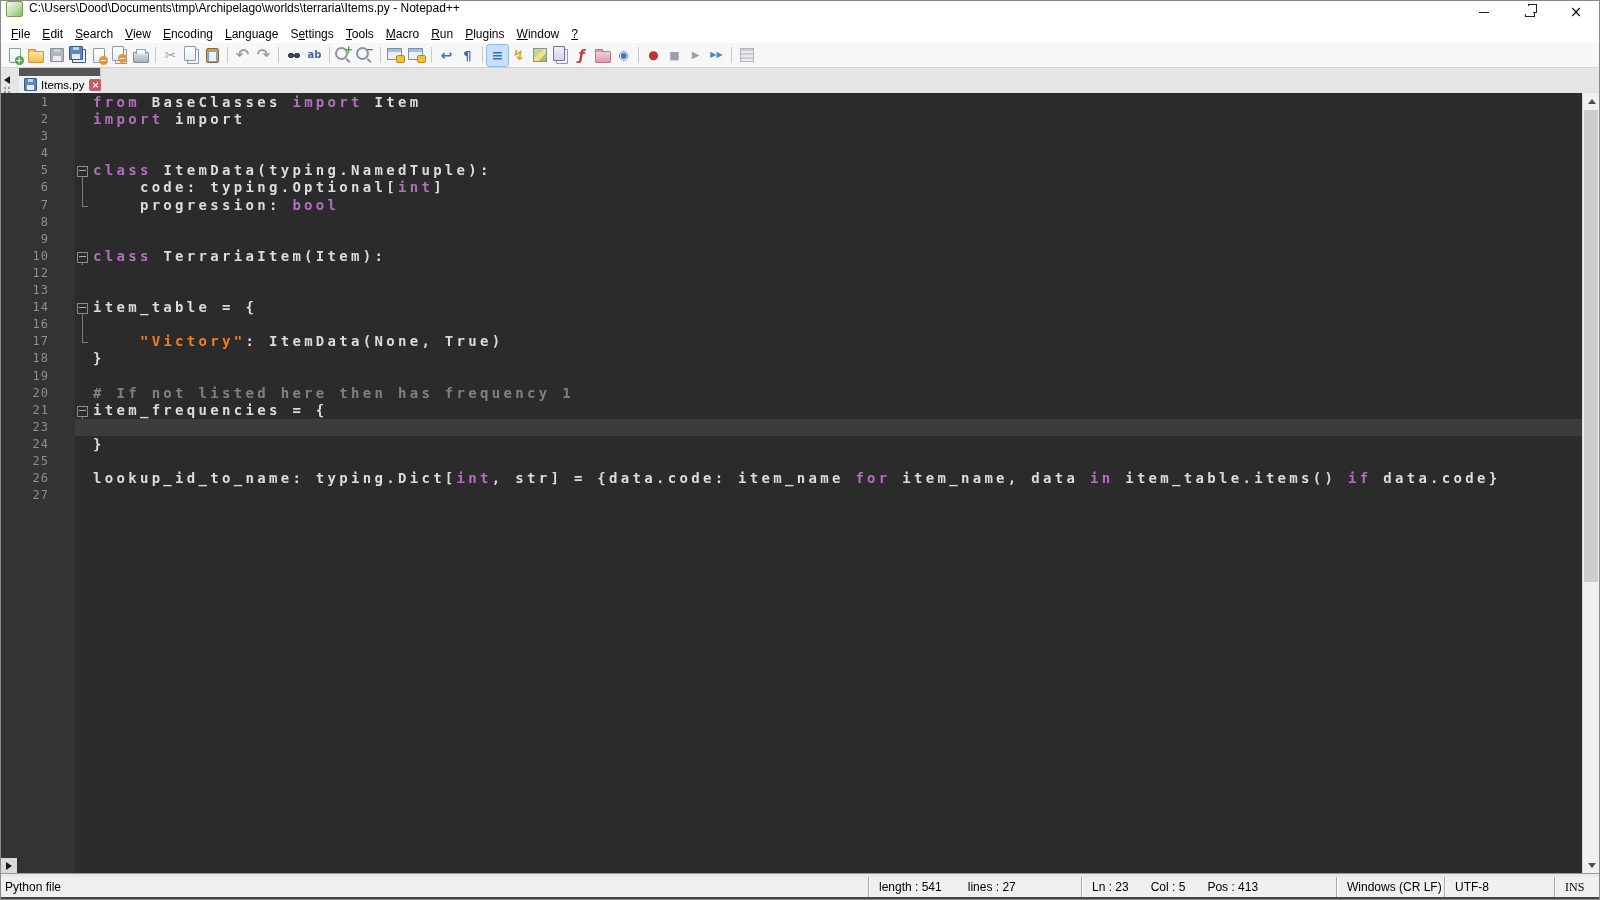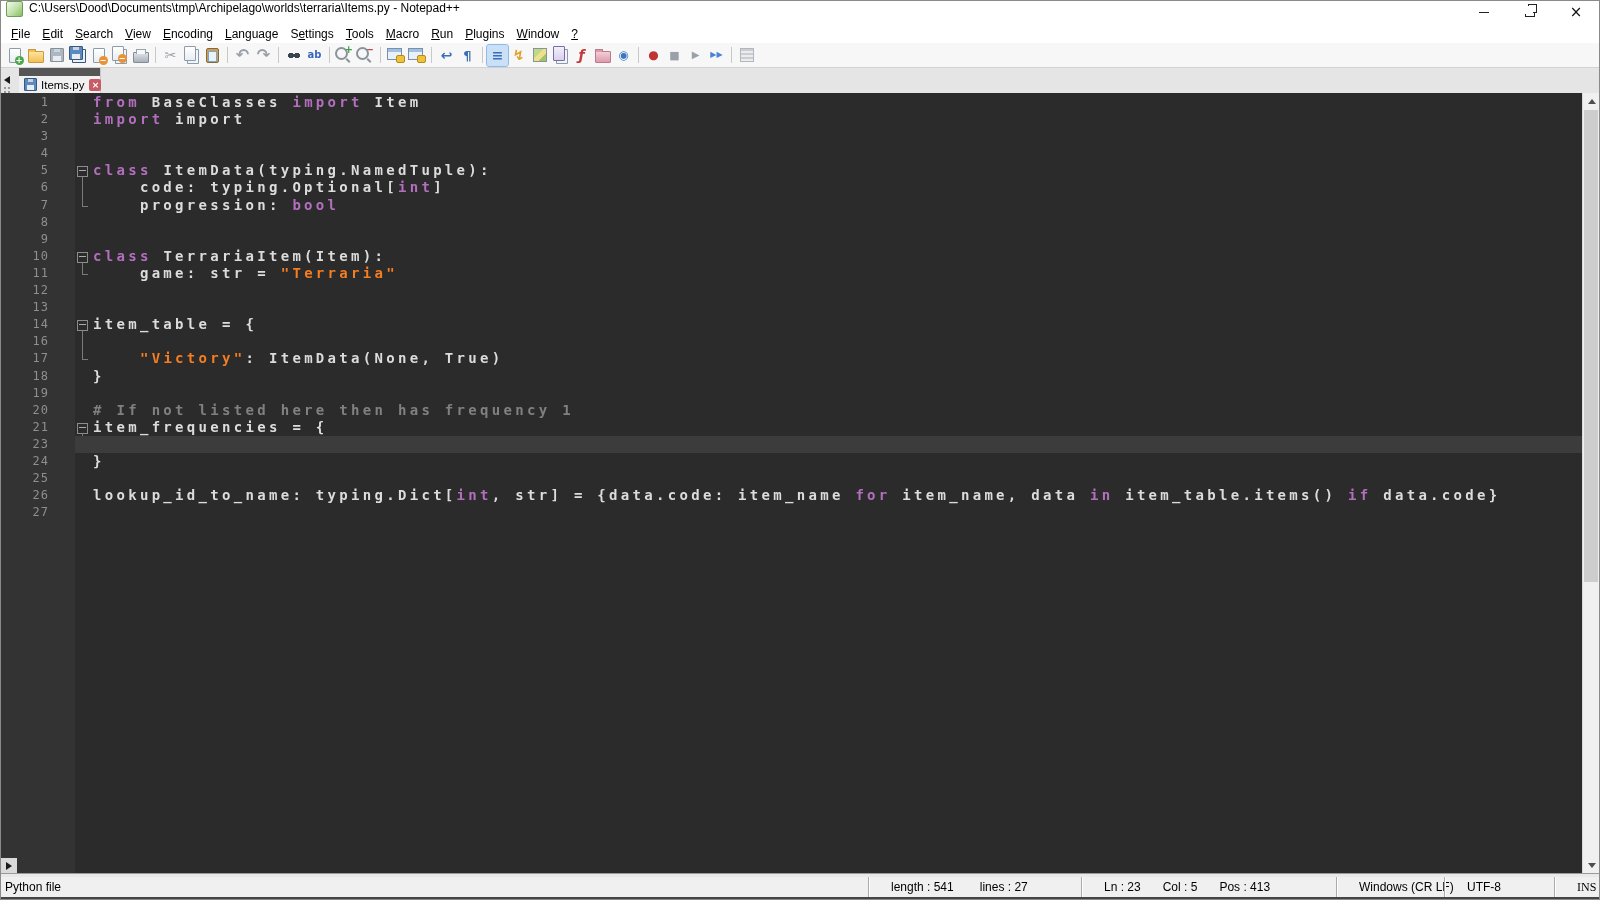--- a/index.html
+++ b/index.html
@@ -83,21 +83,21 @@
   .sarr{position:absolute;left:0;width:17px;height:16px;display:flex;align-items:center;justify-content:center;}
   .sarr.up{top:0;} .sarr.down{bottom:0;}
   .tri-up{width:0;height:0;border-left:4px solid transparent;border-right:4px solid transparent;border-bottom:5px solid #4E4E4E;}
   .tri-down{width:0;height:0;border-left:4px solid transparent;border-right:4px solid transparent;border-top:5px solid #4E4E4E;}
   #vthumb{position:absolute;left:1px;right:1px;top:17px;height:472px;background:#CDCDCD;}
   .dock-br{position:absolute;left:0;bottom:0;width:16px;height:15px;background:#DADADA;display:flex;align-items:center;justify-content:center;}
   .dock-arrow-r{width:0;height:0;border-top:4px solid transparent;border-bottom:4px solid transparent;border-left:6px solid #1A1A1A;}
   
   #gap{position:absolute;top:872px;left:0;right:0;height:4px;background:#E9E9E9;border-top:1px solid #9A9A9A;box-sizing:border-box;}
   #statusbar{position:absolute;top:876px;left:0;right:0;height:20px;background:#F0F0F0;display:flex;align-items:stretch;font-size:12px;color:#000;}
-  .sseg{display:flex;align-items:center;padding:0 22px;box-sizing:border-box;white-space:nowrap;}
+  .sseg{display:flex;align-items:center;padding:0 10px;box-sizing:border-box;white-space:nowrap;}
   .sseg + .sseg{border-left:1px solid #ABABAB;box-shadow:inset 1px 0 0 #FDFDFD;}
   .sseg.grow{flex:1;padding-left:4px;}
   #bottomstrip{position:absolute;top:896px;left:0;right:0;height:4px;background:#454545;}
 </style>
 </head>
 <body>
 <div id="app">
 
   <div id="titlebar">
     <span class="npp-ico"></span>
@@ -262,21 +262,20 @@
         <div class="row"><span class="num">1</span><span class="fold"></span><span class="codeln"><span class="tk-kw">from </span><span class="tk-d">BaseClasses </span><span class="tk-kw">import </span><span class="tk-d">Item</span></span></div>
         <div class="row"><span class="num">2</span><span class="fold"></span><span class="codeln"><span class="tk-kw">import </span><span class="tk-d">import</span></span></div>
         <div class="row"><span class="num">3</span><span class="fold"></span><span class="codeln"></span></div>
         <div class="row"><span class="num">4</span><span class="fold"></span><span class="codeln"></span></div>
         <div class="row"><span class="num">5</span><span class="fold fold-start"><span class="fbox"></span></span><span class="codeln"><span class="tk-kw">class </span><span class="tk-d">ItemData(typing.NamedTuple):</span></span></div>
         <div class="row"><span class="num">6</span><span class="fold fold-mid"></span><span class="codeln"><span class="tk-d">    code: typing.Optional[</span><span class="tk-kw">int</span><span class="tk-d">]</span></span></div>
         <div class="row"><span class="num">7</span><span class="fold fold-end"></span><span class="codeln"><span class="tk-d">    progression: </span><span class="tk-kw">bool</span></span></div>
         <div class="row"><span class="num">8</span><span class="fold"></span><span class="codeln"></span></div>
         <div class="row"><span class="num">9</span><span class="fold"></span><span class="codeln"></span></div>
         <div class="row"><span class="num">10</span><span class="fold fold-start"><span class="fbox"></span></span><span class="codeln"><span class="tk-kw">class </span><span class="tk-d">TerrariaItem(Item):</span></span></div>
-        <div class="row"><span class="num">11</span><span class="fold fold-end"></span><span class="codeln"><span class="tk-d">    game: str = </span><span class="tk-str">"Terraria"</span></span></div>
         <div class="row"><span class="num">12</span><span class="fold"></span><span class="codeln"></span></div>
         <div class="row"><span class="num">13</span><span class="fold"></span><span class="codeln"></span></div>
         <div class="row"><span class="num">14</span><span class="fold fold-start"><span class="fbox"></span></span><span class="codeln"><span class="tk-d">item_table = {</span></span></div>
         <div class="row"><span class="num">16</span><span class="fold fold-mid"></span><span class="codeln"></span></div>
         <div class="row"><span class="num">17</span><span class="fold fold-end"></span><span class="codeln"><span class="tk-d">    </span><span class="tk-str">"Victory"</span><span class="tk-d">: ItemData(None, True)</span></span></div>
         <div class="row"><span class="num">18</span><span class="fold"></span><span class="codeln"><span class="tk-d">}</span></span></div>
         <div class="row"><span class="num">19</span><span class="fold"></span><span class="codeln"></span></div>
         <div class="row"><span class="num">20</span><span class="fold"></span><span class="codeln"><span class="tk-com"># If not listed here then has frequency 1</span></span></div>
         <div class="row"><span class="num">21</span><span class="fold fold-start"><span class="fbox"></span></span><span class="codeln"><span class="tk-d">item_frequencies = {</span></span></div>
         <div class="row cur"><span class="num">23</span><span class="fold"></span><span class="codeln"></span></div>

